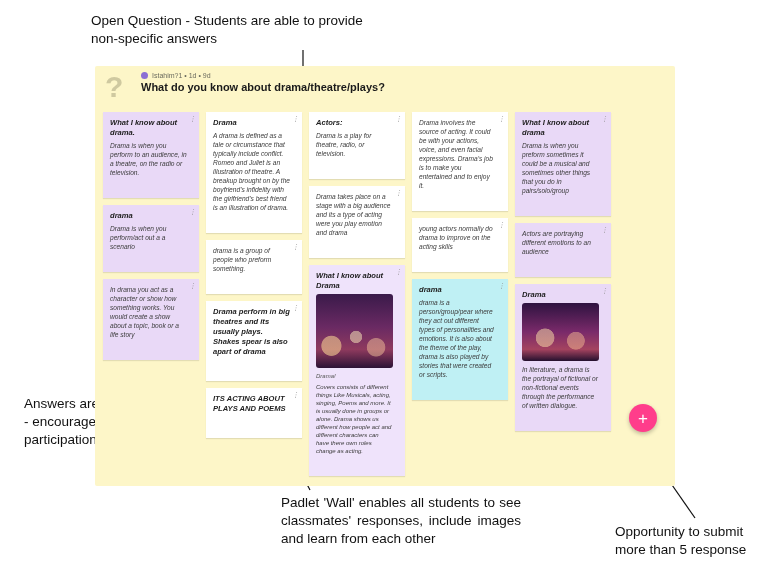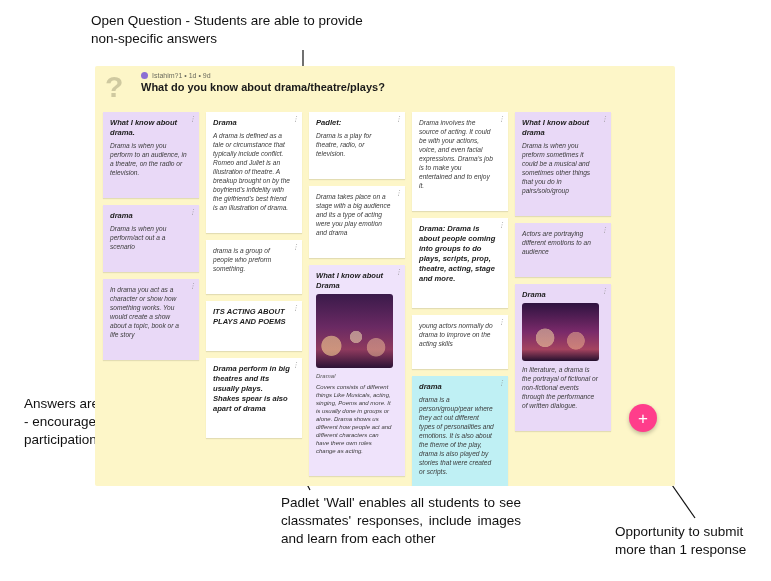--- a/index.html
+++ b/index.html
@@ -126,21 +126,21 @@
   </defs>
   <line x1="303" y1="50" x2="303" y2="80" stroke="#111" stroke-width="1.2" marker-end="url(#ah)"></line>
   <line x1="135" y1="405" x2="196" y2="370" stroke="#111" stroke-width="1.2" marker-end="url(#ah)"></line>
   <line x1="310" y1="490" x2="290" y2="452" stroke="#111" stroke-width="1.2" marker-end="url(#ah)"></line>
   <line x1="695" y1="518" x2="663" y2="472" stroke="#111" stroke-width="1.2" marker-end="url(#ah)"></line>
 </svg>
 
 <div class="annotation ann-top">Open Question - Students are able to provide non-specific answers</div>
 <div class="annotation ann-left">Answers are anonymous - encourages active participation</div>
 <div class="annotation ann-bottom">Padlet 'Wall' enables all students to see classmates' responses, include images and learn from each other</div>
-<div class="annotation ann-right">Opportunity to submit more than 1 response</div>
+<div class="annotation ann-right">Opportunity to submit more than 5 response</div>
 
 <div class="board">
   <div class="board-header">
     <div class="qmark">?</div>
     <div class="byline">
       <span class="avatar-dot"></span>
       <span>Istahim?1 • 1d • 9d</span>
     </div>
     <div class="board-title">What do you know about drama/theatre/plays?</div>
   </div>
@@ -169,32 +169,32 @@
         <div class="dots">⋮</div>
         <div class="ttl">Drama</div>
         <div class="body">A drama is defined as a tale or circumstance that typically include conflict. Romeo and Juliet is an illustration of theatre. A breakup brought on by the boyfriend's infidelity with the girlfriend's best friend is an illustration of drama.</div>
       </div>
       <div class="card c-white">
         <div class="dots">⋮</div>
         <div class="body">drama is a group of people who preform something.</div>
       </div>
       <div class="card c-white">
         <div class="dots">⋮</div>
+        <div class="ttl">Drama perform in big theatres and its usually plays. Shakes spear is also apart of drama</div>
+      </div>
+      <div class="card c-white">
+        <div class="dots">⋮</div>
         <div class="ttl">ITS ACTING ABOUT PLAYS AND POEMS</div>
       </div>
-      <div class="card c-white">
-        <div class="dots">⋮</div>
-        <div class="ttl">Drama perform in big theatres and its usually plays. Shakes spear is also apart of drama</div>
-      </div>
-    </div>
-
-    <div class="col">
-      <div class="card c-white">
-        <div class="dots">⋮</div>
-        <div class="ttl">Padlet:</div>
+    </div>
+
+    <div class="col">
+      <div class="card c-white">
+        <div class="dots">⋮</div>
+        <div class="ttl">Actors:</div>
         <div class="body">Drama is a play for theatre, radio, or television.</div>
       </div>
       <div class="card c-white">
         <div class="dots">⋮</div>
         <div class="body">Drama takes place on a stage with a big audience and its a type of acting were you play emotion and drama</div>
       </div>
       <div class="card c-lav">
         <div class="dots">⋮</div>
         <div class="ttl">What I know about Drama</div>
         <div class="photo"></div>
@@ -203,24 +203,20 @@
       </div>
     </div>
 
     <div class="col">
       <div class="card c-white">
         <div class="dots">⋮</div>
         <div class="body">Drama involves the source of acting. It could be with your actions, voice, and even facial expressions. Drama's job is to make you entertained and to enjoy it.</div>
       </div>
       <div class="card c-white">
         <div class="dots">⋮</div>
-        <div class="ttl">Drama: Drama is about people coming into groups to do plays, scripts, prop, theatre, acting, stage and more.</div>
-      </div>
-      <div class="card c-white">
-        <div class="dots">⋮</div>
         <div class="body">young actors normally do drama to improve on the acting skills</div>
       </div>
       <div class="card c-cyan">
         <div class="dots">⋮</div>
         <div class="ttl">drama</div>
         <div class="body">drama is a person/group/pear where they act out different types of personalities and emotions. It is also about the theme of the play, drama is also played by stories that were created or scripts.</div>
       </div>
     </div>
 
     <div class="col">

